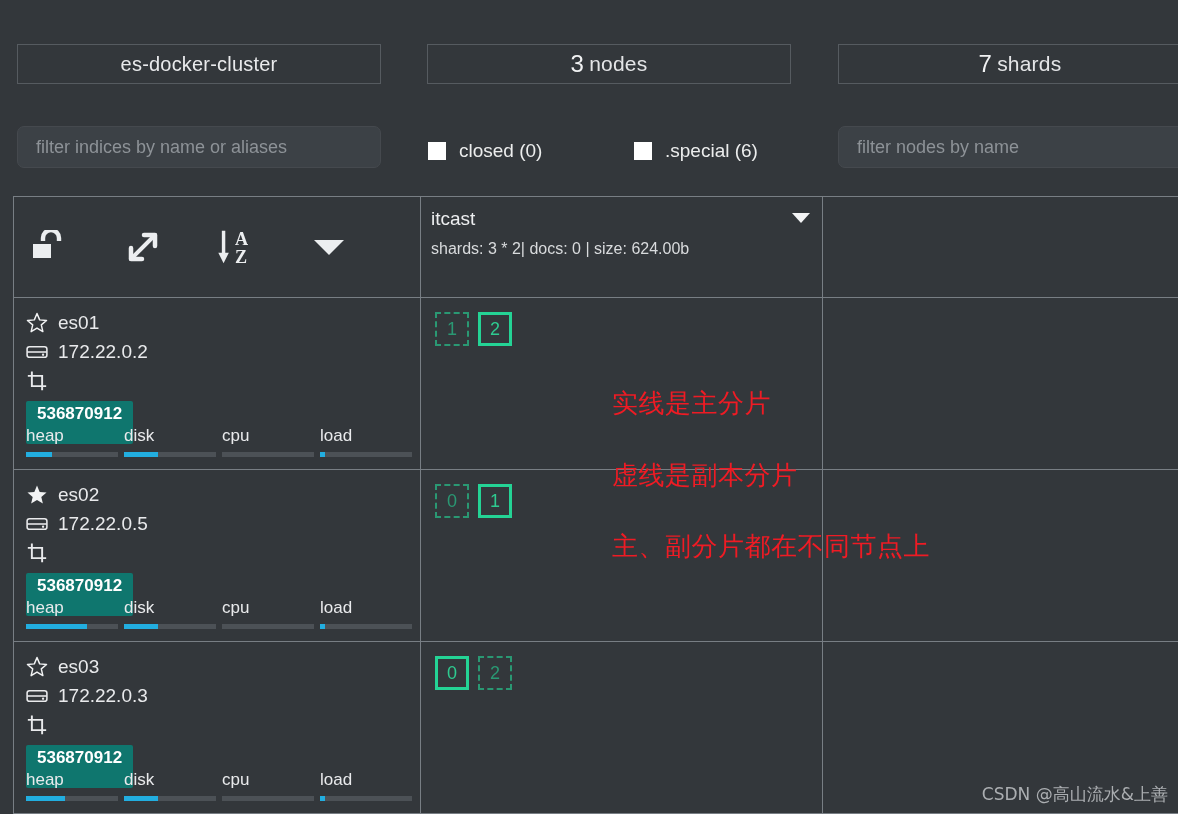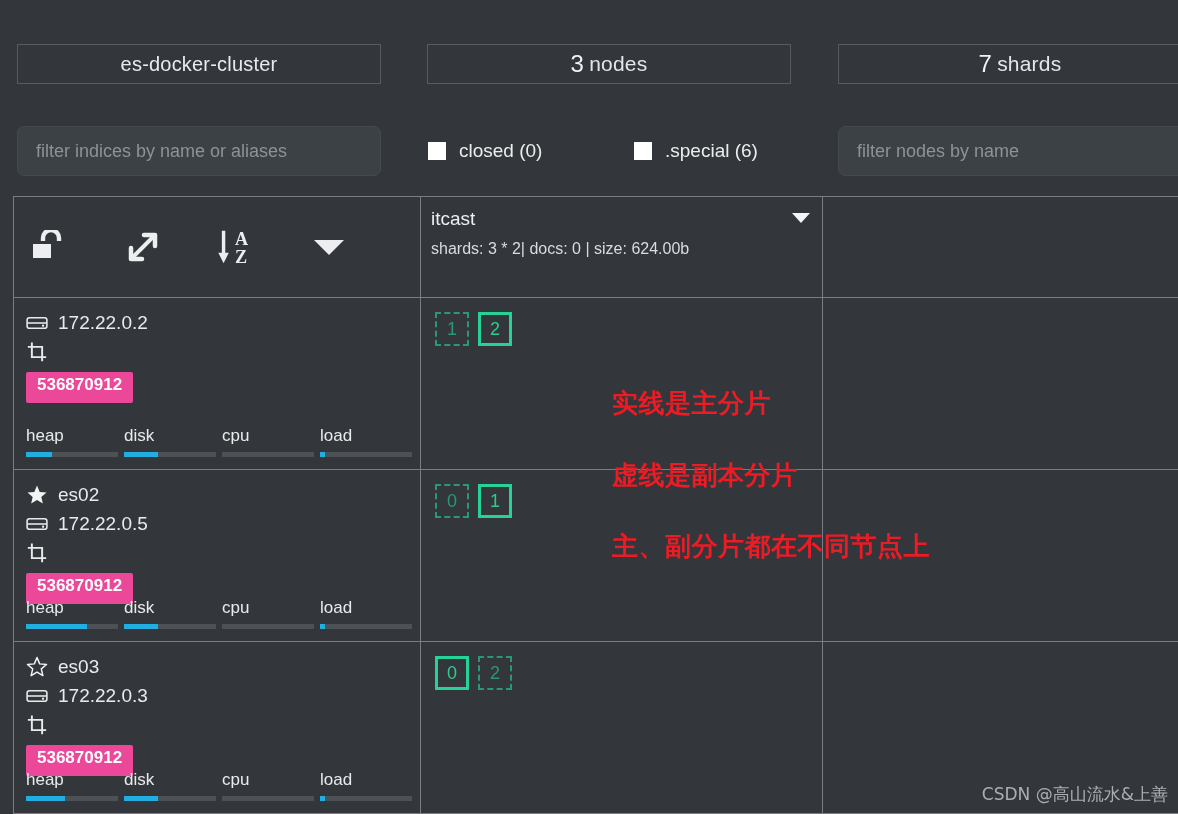--- a/index.html
+++ b/index.html
@@ -31,21 +31,21 @@
   #box-nodes   { left: 427px; width: 364px; }
   #box-indices { left: 838px; width: 364px; }
   .big-num { font-size: 24px; font-weight: 300; margin-right: 5px; color: #f1f2f3; }
   .small-lbl { font-size: 21px; color: #e4e5e7; }
 
   
   .filterrow {
     position: absolute; left: 0; top: 112px; width: 1178px; height: 78px;
   }
   .filter-input {
-    position: absolute; top: 14px; height: 50px;
+    position: absolute; top: 14px; height: 42px;
     background: #3c4146;
     border: 1px solid #45494e;
     border-radius: 7px;
     color: #cfd2d5;
     font-size: 18px;
     padding: 0 18px;
     outline: none;
     font-family: "Liberation Sans", sans-serif;
   }
   .filter-input::placeholder { color: #8d9297; }
@@ -107,23 +107,23 @@
     border-top: 10px solid #f3f4f5;
     cursor: pointer;
   }
 
   
   .nrow .cell { height: 172px; }
   .node-body { padding: 10px 12px 0 12px; position: relative; height: 100%; }
   .node-line { display: flex; align-items: center; gap: 10px; height: 29px; font-size: 19px; color: #e9eaec; }
   .node-line .ico { width: 22px; height: 22px; flex: none; display:flex; align-items:center; justify-content:center; }
   .mem-badge {
-    display: inline-block; background: #ec4899; color: #ffffff;
+    display: inline-block; background: #0f766e; color: #ffffff;
     font-weight: bold; font-size: 17px;
-    padding: 3px 11px 8px 11px; margin-top: 6px;
+    padding: 3px 11px 20px 11px; margin-top: 6px;
     border-radius: 2px;
   }
   .metrics {
     position: absolute; left: 12px; bottom: 12px;
     width: 400px; display: flex;
   }
   .metric { width: 98px; margin-right: 0; }
   .metric .mlabel { font-size: 17px; color: #e9eaec; margin-bottom: 6px; }
   .metric .mtrack { height: 5px; width: 92px; background: #4c5156; }
   .metric .mfill  { height: 5px; background: #22aee0; }
@@ -135,21 +135,21 @@
     display: flex; align-items: center; justify-content: center;
     font-size: 18px; color: #2ecb90;
     cursor: pointer;
   }
   .shard.primary { border: 3px solid #24d395; color: #2ecb90; }
   .shard.replica { border: 2px dashed #2a9873; color: #2a9873; }
 
   
   .annot {
     position: absolute; left: 612px; top: 350px;
-    color: #ef1b24; font-weight: bold; font-size: 26px;
+    color: #ef1b24; font-weight: normal; font-size: 26px;
     line-height: 1.38; letter-spacing: .5px;
     white-space: pre-line; pointer-events: none;
     font-family: "DejaVu Sans", "Liberation Sans", sans-serif;
   }
   .annot div { margin: 0; }
 
   
   .watermark {
     position: absolute; right: 10px; bottom: 8px;
     color: #b6b9bc; font-size: 17px; opacity: .92;
@@ -240,20 +240,27 @@
       </div>
 
       <div class="cell c-blank"></div>
     </div>
 
     <div id="node-rows">
         <div class="trow nrow">
           <div class="cell c-node">
             <div class="node-body"><div class="node-line">
                 <span class="ico">
+                  <svg width="22" height="22" viewBox="0 0 24 24">
+                    <path d="M12 1.6 L14.9 8.6 L22.4 9.2 L16.7 14.1 L18.4 21.4 L12 17.5 L5.6 21.4 L7.3 14.1 L1.6 9.2 L9.1 8.6 Z" fill="none" stroke="#f2f3f4" stroke-width="1.6" stroke-linejoin="round"></path>
+                  </svg>
+                </span>
+                <span>es01</span>
+              </div><div class="node-line">
+                <span class="ico">
                   <svg width="22" height="18" viewBox="0 0 24 18">
                     <rect x="1.2" y="3.2" width="21.6" height="11.6" rx="2.6" fill="none" stroke="#e9eaec" stroke-width="1.7"></rect>
                     <path d="M1.2 9 H22.8" stroke="#e9eaec" stroke-width="1.7"></path>
                     <circle cx="18.6" cy="12" r="1.25" fill="#e9eaec"></circle>
                   </svg>
                 </span>
                 <span>172.22.0.2</span>
               </div><div class="node-line">
                 <span class="ico">
                   <svg width="22" height="22" viewBox="0 0 24 24">

